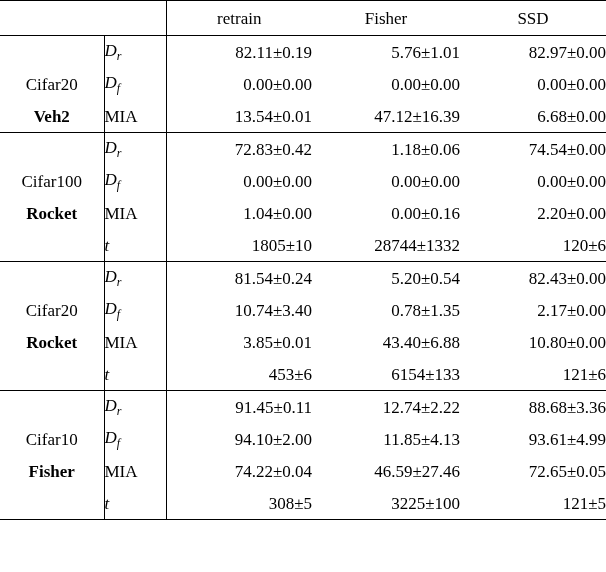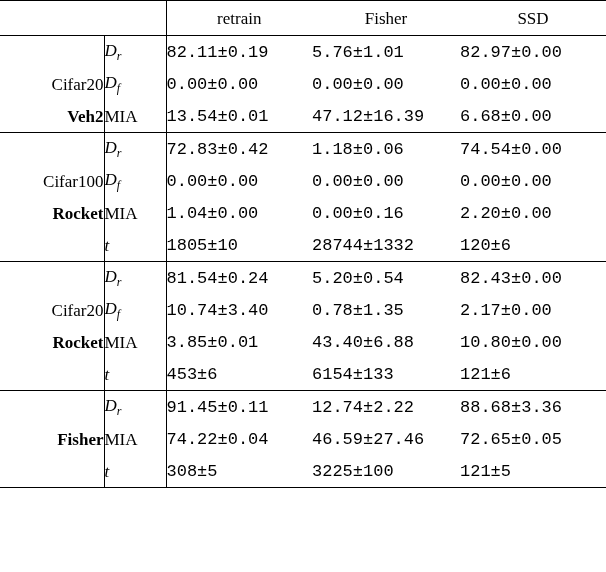--- a/index.html
+++ b/index.html
@@ -47,35 +47,34 @@
     font-size: 18px;
     padding-bottom: 3px;
   }
   .hdr-row td.hdr-blank {
     border-right: 1.6px solid #000;
   }
   tr.midrule td { border-top: 1.4px solid #000; }
 
   td.name-cell {
     border-right: 1.6px solid #000;
-    text-align: right;
+    text-align: center;
     padding-left: 8px;
     font-size: 17.5px;
   }
   td.metric-cell {
     border-right: 1.6px solid #000;
     text-align: left;
     font-size: 17px;
     font-style: italic;
     font-family: "Liberation Serif", serif;
   }
   td.val-cell {
-    text-align: left;
+    text-align: right;
     font-size: 17px;
-    font-family: Liberation Mono, monospace;
   }
   tr.data-row td { height: 32px; }
   .bold { font-weight: bold; }
   .mathcal {
     font-family: "Liberation Serif", serif;
     font-style: italic;
   }
   .sub {
     font-size: 12px;
     vertical-align: sub;
@@ -194,20 +193,29 @@
         </tr>
         <tr class="data-row midrule">
           <td class="name-cell">&nbsp;</td>
           <td class="metric-cell"><span><span class="mathcal">D</span><span class="sub">r</span></span></td>
           <td class="val-cell bold">91.45±0.11</td>
           <td class="val-cell">12.74±2.22</td>
           <td class="val-cell bold">88.68±3.36</td>
         </tr>
         <tr class="data-row">
           <td class="name-cell">
+            <span class="nm1">Cifar10</span>
+          </td>
+          <td class="metric-cell"><span><span class="mathcal">D</span><span class="sub">f</span></span></td>
+          <td class="val-cell bold">94.10±2.00</td>
+          <td class="val-cell">11.85±4.13</td>
+          <td class="val-cell bold">93.61±4.99</td>
+        </tr>
+        <tr class="data-row">
+          <td class="name-cell">
             <span class="nm2">Fisher</span>
           </td>
           <td class="metric-cell"><span><span style="font-style: normal;">MIA</span></span></td>
           <td class="val-cell bold">74.22±0.04</td>
           <td class="val-cell">46.59±27.46</td>
           <td class="val-cell bold">72.65±0.05</td>
         </tr>
         <tr class="data-row">
           <td class="name-cell">&nbsp;</td>
           <td class="metric-cell"><span><span style="font-style: italic;">t</span></span></td>

